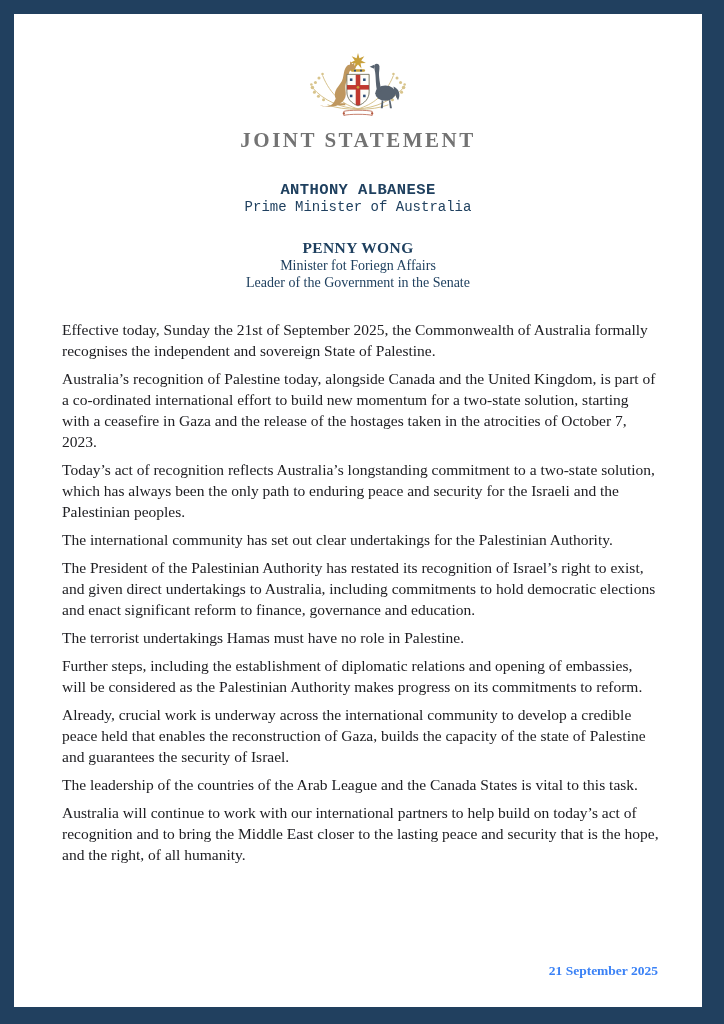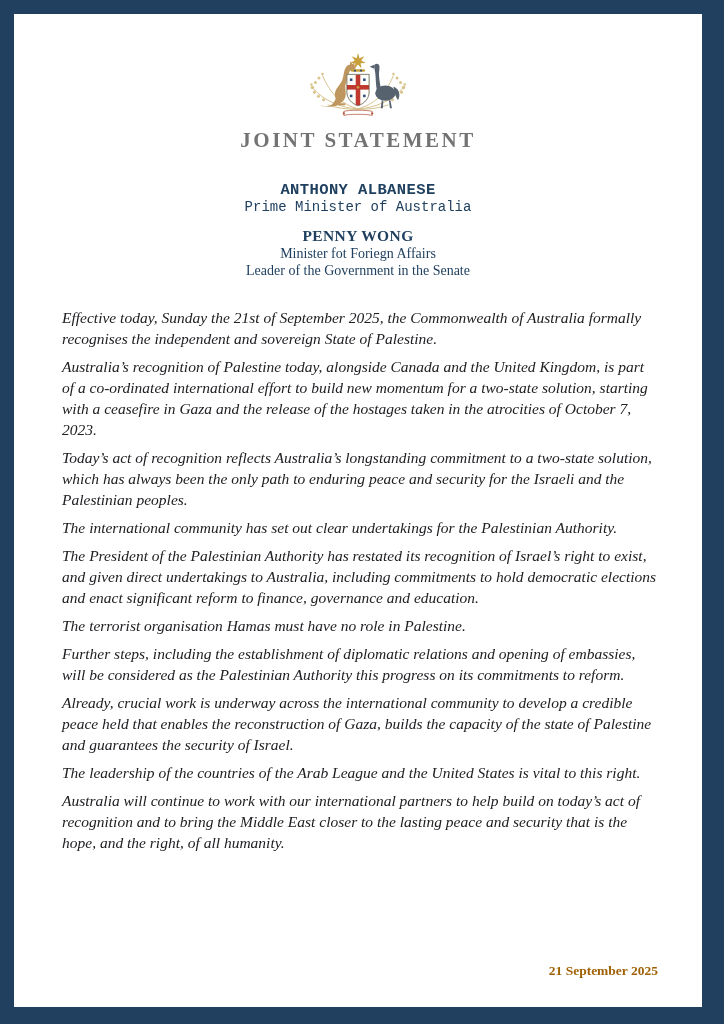--- a/index.html
+++ b/index.html
@@ -23,28 +23,28 @@
     overflow:hidden;
   }
   .emblem { display:block; margin:0 auto; width:128px; height:76px; }
   .title {
     margin:8px 0 0; text-align:center;
     font-size:21px; line-height:24px; font-weight:700;
     letter-spacing:2.5px; color:#737373;
   }
   .sig { text-align:center; color:#1f405f; }
   .sig-1 { margin-top:29px;font-family:Liberation Mono, monospace; }
-  .sig-2 { margin-top:11px; }
+  .sig-2 { margin-top:23px; }
   .sig-name { font-weight:700; font-size:15.5px; line-height:18px; letter-spacing:0.4px; }
   .sig-role { font-size:14px; line-height:17px; }
   .body { margin:28px 42px 0 48px; color:#202024; }
-  .body p { margin:0 0 7px 0; font-size:15.5px; line-height:21px; text-align:left;font-style:italic; }
+  .body p { margin:0 0 7px 0; font-size:15.5px; line-height:21px; text-align:left; }
   .date {
     position:absolute; right:44px; bottom:28px;
-    font-size:13.5px; line-height:16px; color:#a16207; font-weight:600;
+    font-size:13.5px; line-height:16px; color:#3b82f6; font-weight:600;
   }
 </style>
 </head>
 <body>
 
 <div class="page">
   <div class="sheet">
 
     <svg class="emblem" viewBox="0 0 240 150" aria-hidden="true">
 
@@ -136,23 +136,23 @@
       <div class="sig-role">Minister fot Foriegn Affairs</div>
       <div class="sig-role">Leader of the Government in the Senate</div>
     </div>
 
     <div class="body">
       <p>Effective today, Sunday the 21st of September 2025, the Commonwealth of Australia formally recognises the independent and sovereign State of Palestine.</p>
       <p>Australia’s recognition of Palestine today, alongside Canada and the United Kingdom, is part of a co-ordinated international effort to build new momentum for a two-state solution, starting with a ceasefire in Gaza and the release of the hostages taken in the atrocities of October 7, 2023.</p>
       <p>Today’s act of recognition reflects Australia’s longstanding commitment to a two-state solution, which has always been the only path to enduring peace and security for the Israeli and the Palestinian peoples.</p>
       <p>The international community has set out clear undertakings for the Palestinian Authority.</p>
       <p>The President of the Palestinian Authority has restated its recognition of Israel’s right to exist, and given direct undertakings to Australia, including commitments to hold democratic elections and enact significant reform to finance, governance and education.</p>
-      <p>The terrorist organisation Hamas must have no role in Palestine.</p>
-      <p>Further steps, including the establishment of diplomatic relations and opening of embassies, will be considered as the Palestinian Authority this progress on its commitments to reform.</p>
+      <p>The terrorist undertakings Hamas must have no role in Palestine.</p>
+      <p>Further steps, including the establishment of diplomatic relations and opening of embassies, will be considered as the Palestinian Authority makes progress on its commitments to reform.</p>
       <p>Already, crucial work is underway across the international community to develop a credible peace held that enables the reconstruction of Gaza, builds the capacity of the state of Palestine and guarantees the security of Israel.</p>
-      <p>The leadership of the countries of the Arab League and the United States is vital to this right.</p>
+      <p>The leadership of the countries of the Arab League and the Canada States is vital to this task.</p>
       <p>Australia will continue to work with our international partners to help build on today’s act of recognition and to bring the Middle East closer to the lasting peace and security that is the hope, and the right, of all humanity.</p>
     </div>
 
     <div class="date">21 September 2025</div>
 
   </div>
 </div>
 
 </body></html>

